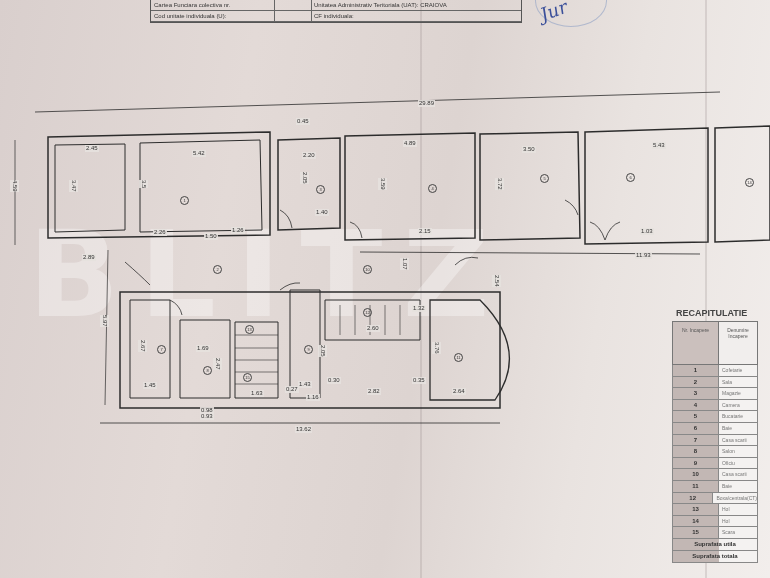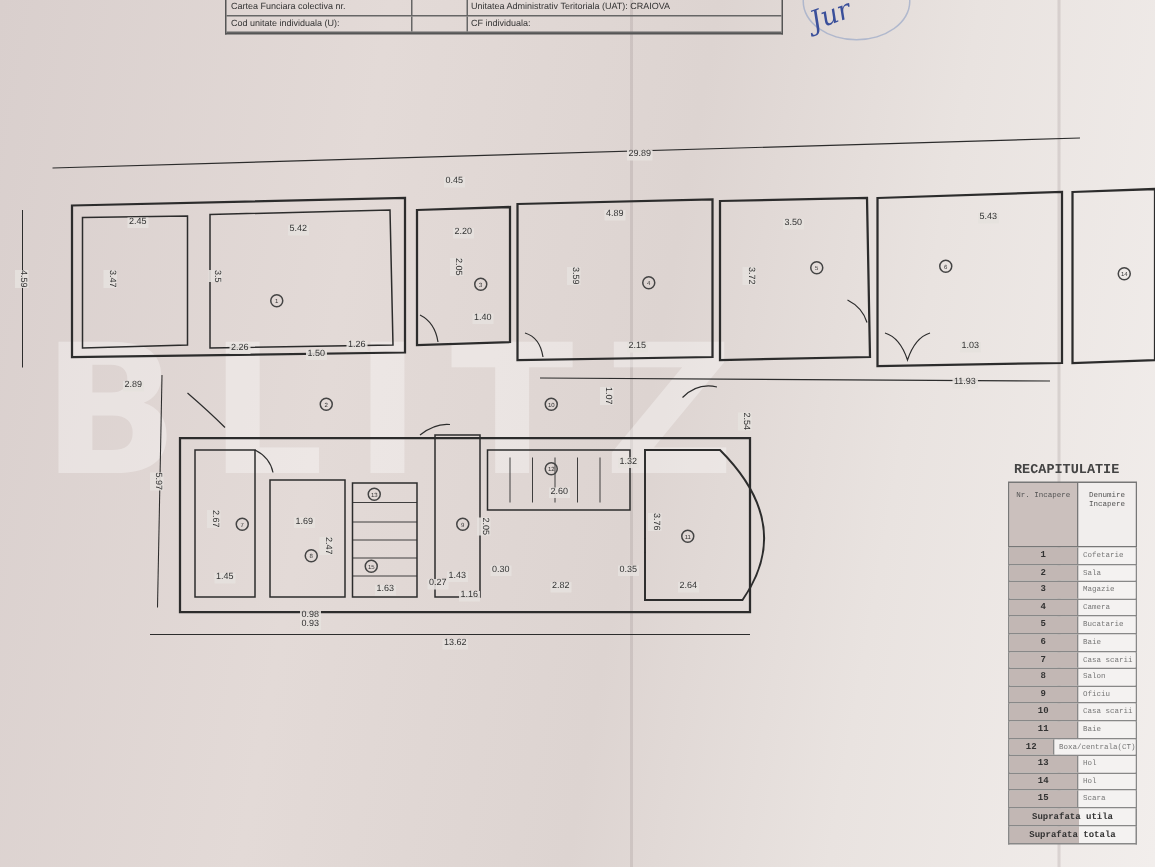--- a/index.html
+++ b/index.html
@@ -10,21 +10,21 @@
   .hdr{position:absolute;left:150px;top:0;width:370px;height:22px;border:1px solid #555;border-top:none;font-size:6px;}
   .hdr .r{position:absolute;left:0;right:0;height:10px;border-bottom:1px solid #666;}
   .hdr .c{position:absolute;top:0;bottom:0;padding-left:3px;line-height:10px;white-space:nowrap;overflow:hidden;}
   .stamp{position:absolute;left:535px;top:-25px;width:70px;height:50px;border-radius:50%;border:1px solid #9aa8c8;opacity:.7;}
   .sig{position:absolute;left:540px;top:0;font-family:"DejaVu Serif",serif;font-style:italic;font-size:18px;color:#3a4f9a;transform:rotate(-20deg);}
   svg.plan{position:absolute;left:0;top:0;}
   .dim{position:absolute;font-size:6px;color:#333;background:rgba(230,225,222,0.9);padding:0 1px;line-height:7px;}
   .vdim{writing-mode:vertical-rl;}
   .rm{position:absolute;width:7px;height:7px;border-radius:50%;border:1px solid #444;font-size:4px;line-height:7px;text-align:center;}
   .wm{position:absolute;left:28px;top:205px;font-size:120px;font-weight:bold;color:rgba(255,255,255,0.35);letter-spacing:20px;font-family:"DejaVu Sans",sans-serif;}
-  .recap{position:absolute;left:672px;top:308px;width:86px;font-family:Liberation Mono, monospace;}
+  .recap{position:absolute;left:672px;top:308px;width:86px;}
   .recap-title{font-size:9px;font-weight:bold;color:#444;text-align:left;margin-left:4px;}
   .recap-head{display:flex;height:42px;border:1px solid #777;margin-top:3px;}
   .recap-head div{font-size:5px;text-align:center;padding-top:5px;color:#555;}
   .recap-head .h1{width:45px;border-right:1px solid #777;background:#cbc0bd;}
   .recap-head .h2{flex:1;background:#f1eeed;}
   .row{display:flex;height:10.6px;border:1px solid #888;border-top:none;}
   .row .n{width:45px;background:#c2b7b4;border-right:1px solid #888;font-size:6px;font-weight:bold;text-align:center;line-height:10px;}
   .row .d{flex:1;background:#f4f2f1;font-size:5px;line-height:10px;padding-left:3px;color:#777;}
   .tot{height:11px;border:1px solid #888;border-top:none;font-size:6px;font-weight:bold;text-align:center;line-height:11px;background:linear-gradient(90deg,#c2b7b4 55%,#f4f2f1 55%);}
 </style>

